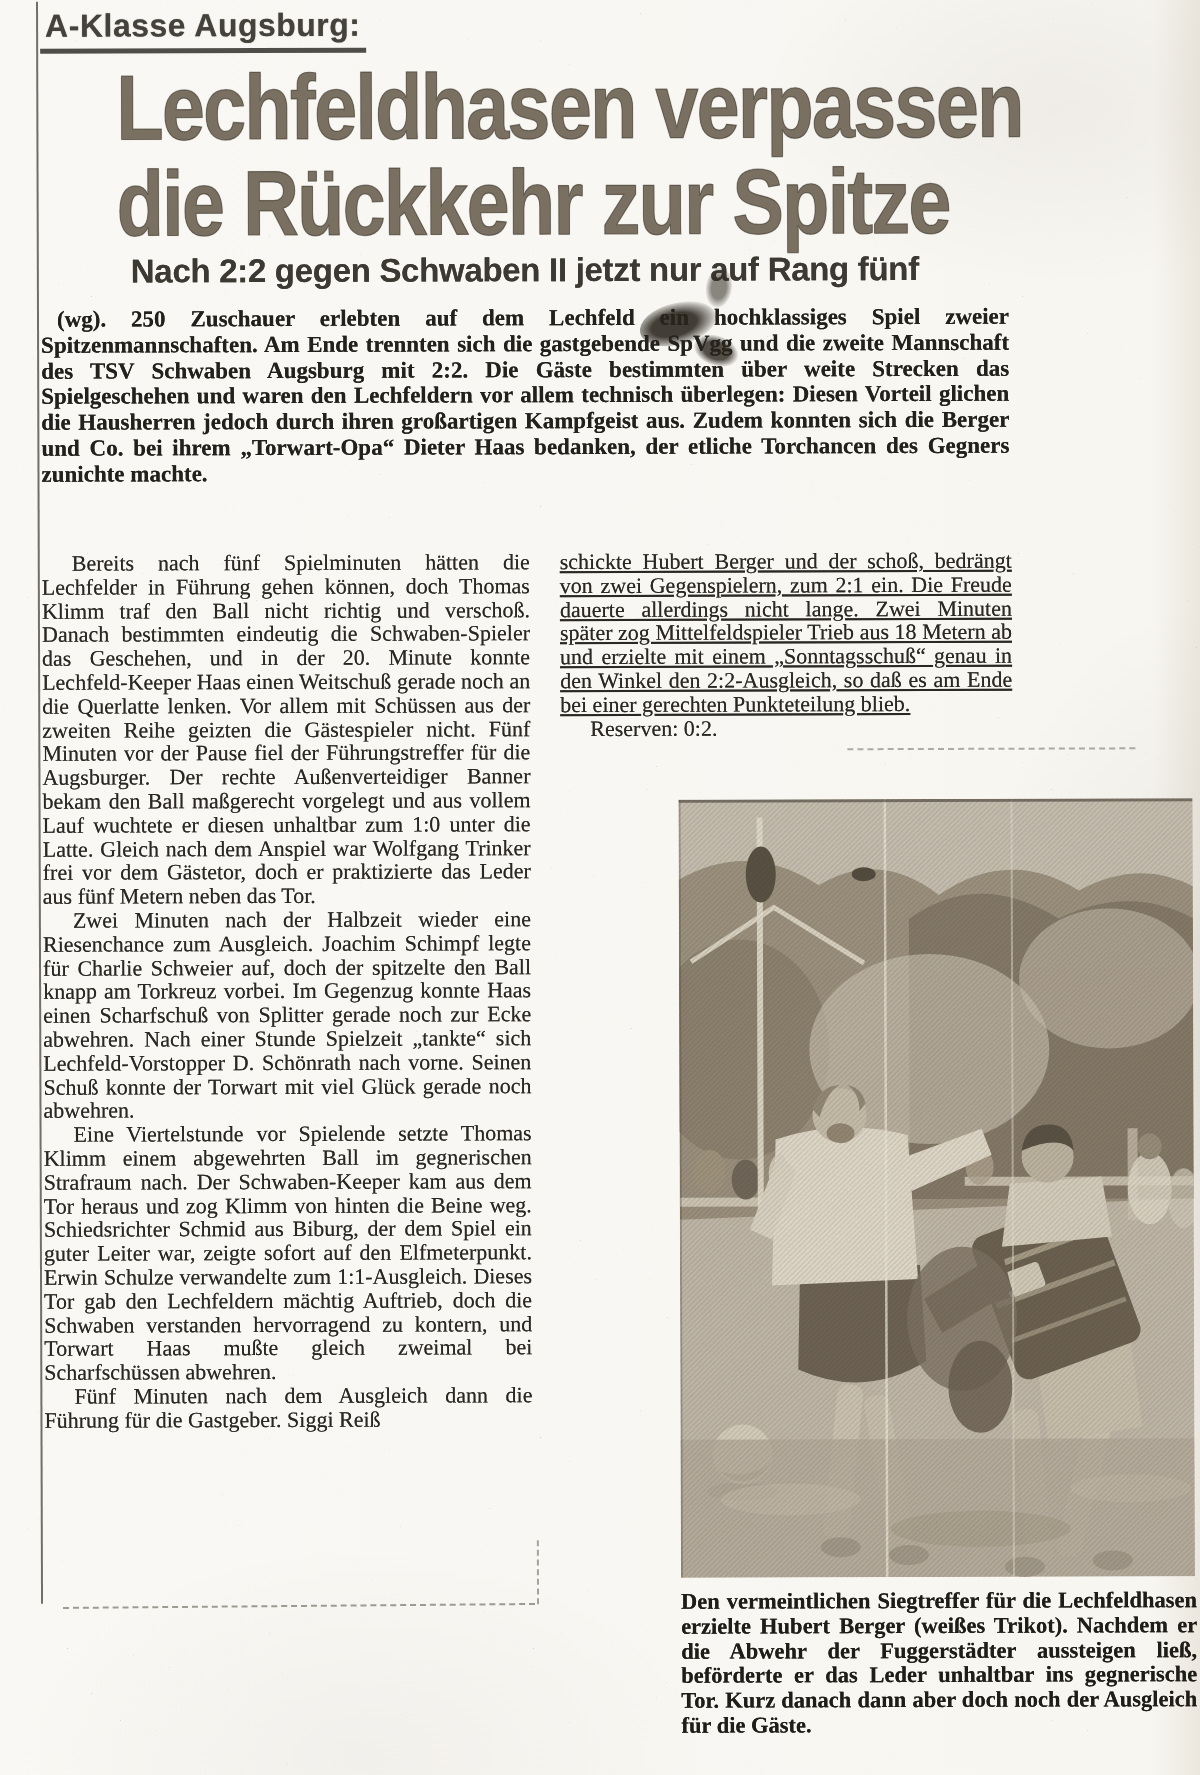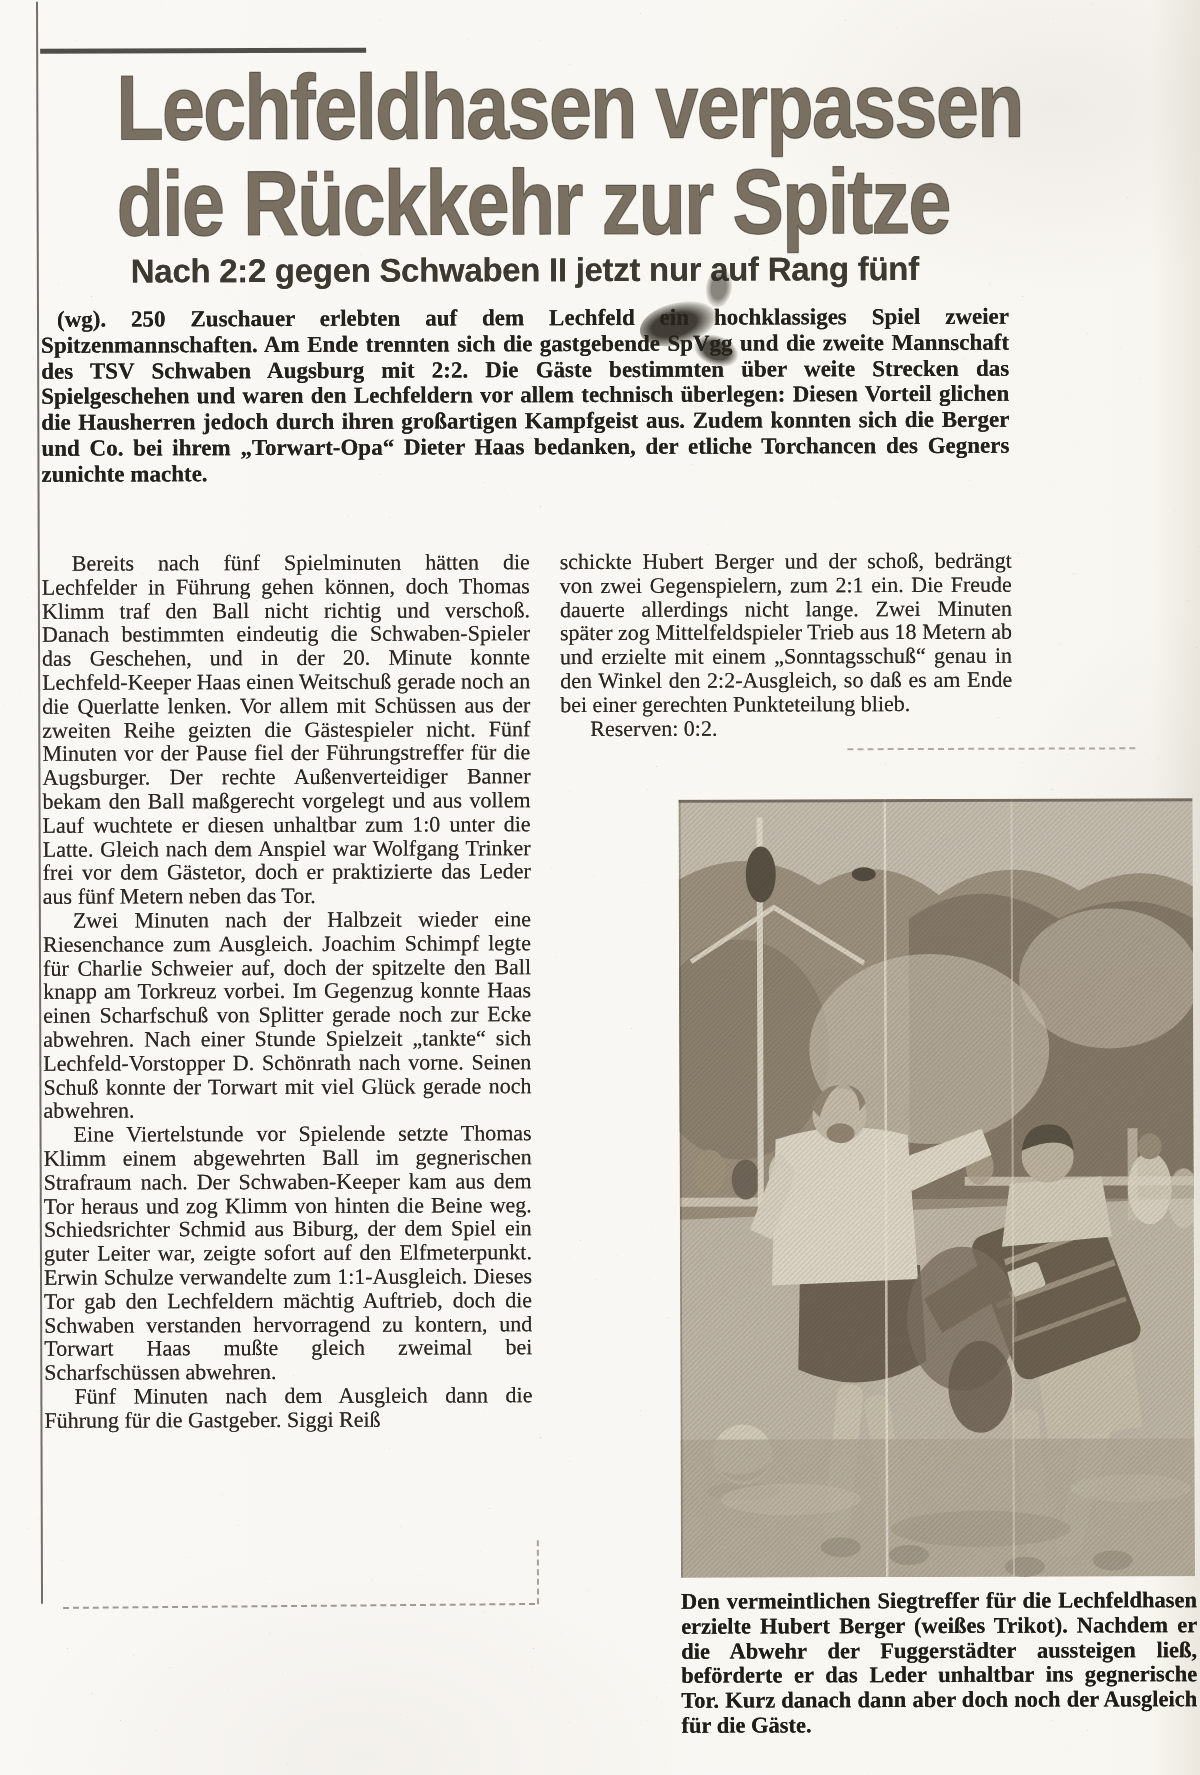--- a/index.html
+++ b/index.html
@@ -35,21 +35,21 @@
            color:#3c3933;letter-spacing:-.3px;white-space:nowrap;
            text-shadow:0 0 .6px rgba(50,46,38,.8);}
 
   .lead{position:absolute;left:40px;top:305px;width:968px;margin:0;
         font-weight:bold;font-size:23px;line-height:25.8px;text-align:justify;
         text-indent:16px;color:#23211c;text-shadow:0 0 .4px rgba(35,33,28,.85);}
 
   .col{position:absolute;top:550px;font-size:22px;line-height:23.8px;
        text-align:justify;color:#2b2823;text-shadow:0 0 .4px rgba(43,40,35,.75);}
   .col p{margin:0;text-indent:30px;}
-  .col p.no-indent{text-indent:0;}
+  .col p.no-indent{text-indent:0;text-decoration:underline;}
   .col-left{left:40px;width:488px;}
   .col-right{left:558px;width:452px;}
 
   .rule-dashed{position:absolute;border-top:2px dashed #555046;opacity:.55;}
   .rule-reserven{left:845px;top:749px;width:288px;opacity:.45;}
   .rule-colend{left:58px;top:1604px;width:472px;transform:rotate(-.3deg);}
   .rule-colend-v{position:absolute;left:532px;top:1540px;height:64px;border-left:2px dashed #555046;opacity:.5;}
 
   .blot{position:absolute;border-radius:50%;pointer-events:none;}
   .blot1{left:638px;top:303px;width:78px;height:42px;transform:rotate(-14deg);
@@ -68,20 +68,21 @@
   .noise{position:absolute;inset:0;z-index:6;pointer-events:none;}
 </style>
 </head>
 <body>
 
 <div class="page">
   <div class="content">
 
     <div class="left-rule"></div>
 
+    <div class="kicker">A-Klasse Augsburg:</div>
     <div class="kicker-underline"></div>
 
     <h1 class="headline">
       <span class="hl-line">Lechfeldhasen verpassen</span>
       <span class="hl-line">die Rückkehr zur Spitze</span>
     </h1>
 
     <div class="subhead">Nach 2:2 gegen Schwaben II jetzt nur auf Rang fünf</div>
 
     <p class="lead">(wg). 250 Zuschauer erlebten auf dem Lechfeld ein hochklassiges Spiel zweier Spitzenmannschaften. Am Ende trennten sich die gastgebende SpVgg und die zweite Mannschaft des TSV Schwaben Augsburg mit 2:2. Die Gäste bestimmten über weite Strecken das Spielgeschehen und waren den Lechfeldern vor allem technisch überlegen: Diesen Vorteil glichen die Hausherren jedoch durch ihren großartigen Kampfgeist aus. Zudem konnten sich die Berger und Co. bei ihrem „Torwart-Opa“ Dieter Haas bedanken, der etliche Torchancen des Gegners zunichte machte.</p>

